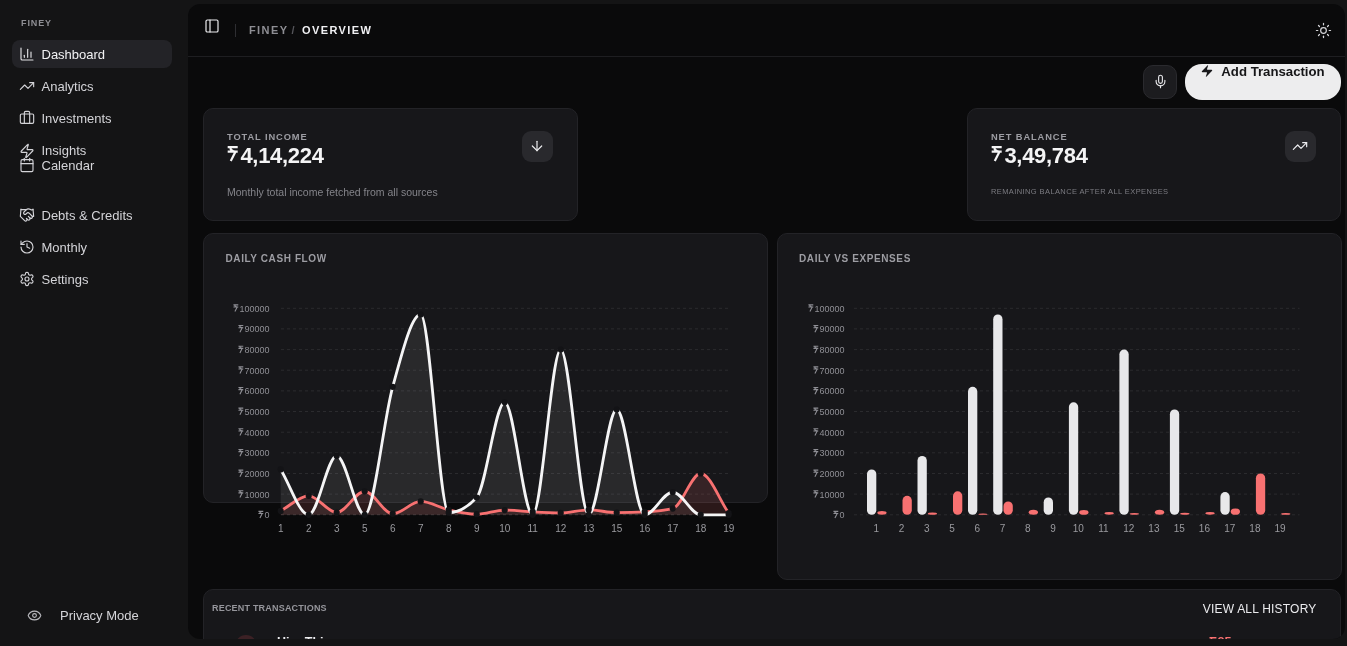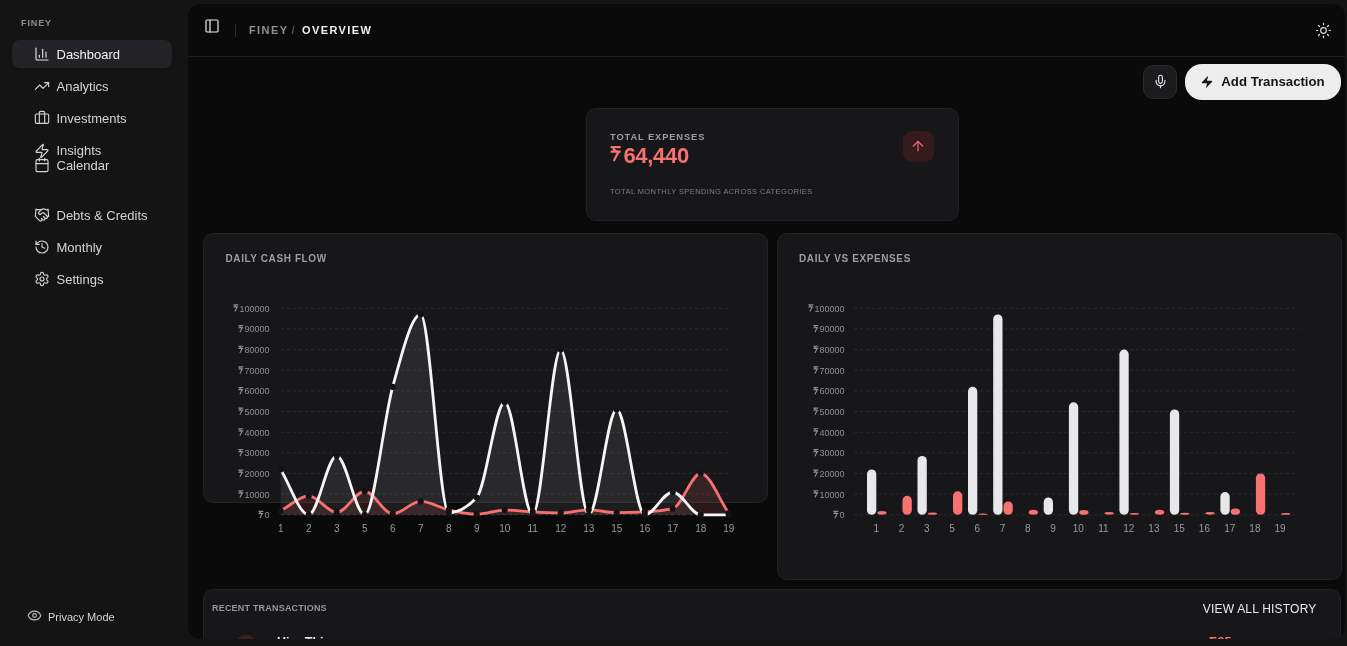--- a/index.html
+++ b/index.html
@@ -1,23 +1,23 @@
 <!DOCTYPE html>
 <html><head><meta charset="utf-8"><style>
 *{margin:0;padding:0;box-sizing:border-box}
 html,body{width:1347px;height:646px;overflow:hidden;background:#141415;font-family:"Liberation Sans",sans-serif}
 .abs{position:absolute}
 #stage{position:relative;width:1347px;height:646px}
 
 #sidebar{position:absolute;left:0;top:0;width:188px;height:646px;background:#141415}
 #sblabel{position:absolute;left:21px;top:17.5px;font-size:9px;font-weight:bold;letter-spacing:.9px;color:#8f8f94}
-.item{position:absolute;left:12px;width:160px;height:28px;border-radius:8px;display:flex;align-items:center;gap:6.5px;padding-left:22px;color:#d4d4d8;font-size:13px}
+.item{position:absolute;left:12px;width:160px;height:28px;border-radius:8px;display:flex;align-items:center;gap:6.5px;padding-left:7px;color:#d4d4d8;font-size:13px}
 .item.active{background:#232327;color:#f2f2f4}
 .item svg{flex:0 0 auto}
-#privacy{position:absolute;left:27px;top:608px;display:flex;align-items:flex-end;gap:6px;color:#d4d4d8;font-size:11px}
+#privacy{position:absolute;left:27px;top:608px;display:flex;align-items:flex-end;gap:18px;color:#d4d4d8;font-size:13px}
 
 #panel{position:absolute;left:188px;top:4px;width:1157px;height:635px;background:#0a0a0b;border-radius:12px;overflow:hidden}
 #phead{position:absolute;left:0;top:0;width:100%;height:53px;border-bottom:1px solid #1e1e21}
 .crumb{font-size:11px;font-weight:bold;letter-spacing:1.4px}
 
 .card{position:absolute;background:#17171a;border:1px solid #232327;border-radius:10px}
 .clabel{position:absolute;left:23px;top:23px;font-size:9.3px;font-weight:bold;letter-spacing:0.9px;color:#9d9da3}
 .cval{position:absolute;left:23px;top:33.5px;font-size:22px;letter-spacing:-0.3px;font-weight:bold;color:#f4f4f5;display:flex;align-items:center}
 .cdesc1{position:absolute;left:23px;top:77px;font-size:10.5px;color:#84848a}
 .cdesc2{position:absolute;left:23px;top:77.5px;font-size:7.5px;letter-spacing:.4px;color:#7c7c82}
@@ -141,37 +141,50 @@
           </svg></div>
     </div>
 
     <div class="abs" style="left:955px;top:60.5px;width:34px;height:34px;border-radius:10px;background:#1c1c1f;border:1px solid #2a2a2e;display:flex;align-items:center;justify-content:center">
         <svg width="15" height="15" viewBox="0 0 24 24" fill="none" stroke="#ececef" stroke-width="1.8" stroke-linecap="round" stroke-linejoin="round">
           <path d="M12 2a3 3 0 0 0-3 3v7a3 3 0 0 0 6 0V5a3 3 0 0 0-3-3Z"></path>
           <path d="M19 10v2a7 7 0 0 1-14 0v-2"></path>
           <line x1="12" x2="12" y1="19" y2="22"></line>
         </svg>
       </div>
-    <div class="abs" style="left:996.5px;top:59.5px;width:156px;height:36px;border-radius:17px;background:#ededee;display:flex;align-items:center;justify-content:center;gap:7px">
+    <div class="abs" style="left:996.5px;top:59.5px;width:156px;height:36px;border-radius:17px;background:#ededee;display:flex;justify-content:center;gap:7px">
       <svg width="14" height="14" viewBox="0 0 24 24" fill="#18181b">
           <path d="M4 14a1 1 0 0 1-.78-1.63l9.9-10.2a.5.5 0 0 1 .86.46l-1.92 6.02A1 1 0 0 0 13 10h7a1 1 0 0 1 .78 1.63l-9.9 10.2a.5.5 0 0 1-.86-.46l1.92-6.02A1 1 0 0 0 11 14z"></path>
         </svg>
       <span style="font-size:13.2px;font-weight:bold;color:#161618">Add Transaction</span>
     </div>
 
-    <div class="card" style="left:398px;top:104px;width:373px;height:113px">
-      <div class="clabel">TOTAL EXPENSES</div>
-      <div class="cval" style="color:#f87171"><svg style="width:11.4px;height:16.0px;margin-right:2px;margin-bottom:3px" viewBox="0 0 10 14" fill="none" stroke="#f87171" stroke-width="1.9">
+    <div class="card" style="left:15px;top:104px;width:375px;height:113px">
+      <div class="clabel">TOTAL INCOME</div>
+      <div class="cval"><svg style="width:11.4px;height:16.0px;margin-right:2px;margin-bottom:3px" viewBox="0 0 10 14" fill="none" stroke="#f4f4f5" stroke-width="1.9">
             <path d="M0.6 1 H9.4 M0.6 4.9 H9.4 M3.0 1.2 C3.0 2.8 4.1 4.5 7.5 4.85 L3.3 13.2"></path>
-          </svg>64,440</div>
-      <div class="cdesc2">TOTAL MONTHLY SPENDING ACROSS CATEGORIES</div>
-      <div class="cbtn" style="background:#351b1d">
-          <svg width="16" height="16" viewBox="0 0 24 24" fill="none" stroke="#f26b6b" stroke-width="1.8" stroke-linecap="round" stroke-linejoin="round">
-            <path d="m5 12 7-7 7 7"></path>
-            <path d="M12 19V5"></path>
+          </svg>4,14,224</div>
+      <div class="cdesc1">Monthly total income fetched from all sources</div>
+      <div class="cbtn" style="background:#29292d">
+          <svg width="16" height="16" viewBox="0 0 24 24" fill="none" stroke="#ececef" stroke-width="1.8" stroke-linecap="round" stroke-linejoin="round">
+            <path d="M12 5v14"></path>
+            <path d="m19 12-7 7-7-7"></path>
+          </svg>
+        </div>
+    </div>
+    <div class="card" style="left:779px;top:104px;width:374px;height:113px">
+      <div class="clabel">NET BALANCE</div>
+      <div class="cval"><svg style="width:11.4px;height:16.0px;margin-right:2px;margin-bottom:3px" viewBox="0 0 10 14" fill="none" stroke="#f4f4f5" stroke-width="1.9">
+            <path d="M0.6 1 H9.4 M0.6 4.9 H9.4 M3.0 1.2 C3.0 2.8 4.1 4.5 7.5 4.85 L3.3 13.2"></path>
+          </svg>3,49,784</div>
+      <div class="cdesc2">REMAINING BALANCE AFTER ALL EXPENSES</div>
+      <div class="cbtn" style="background:#29292d">
+          <svg width="16" height="16" viewBox="0 0 24 24" fill="none" stroke="#ececef" stroke-width="1.8" stroke-linecap="round" stroke-linejoin="round">
+            <path d="M16 7h6v6"></path>
+            <path d="m22 7-8.5 8.5-5-5L2 17"></path>
           </svg>
         </div>
     </div>
 
     <div class="card" style="left:15px;top:229px;width:565px;height:270px">
       <div class="ctitle">DAILY CASH FLOW</div>
       <svg width="565" height="347" viewBox="0 0 565 347" style="position:absolute;left:0;top:0">
           <line x1="77.0" y1="280.8" x2="525.6" y2="280.8" stroke="#2b2b2e" stroke-width="1" stroke-dasharray="3 3"></line>
           <line x1="77.0" y1="260.1" x2="525.6" y2="260.1" stroke="#2b2b2e" stroke-width="1" stroke-dasharray="3 3"></line>
           <line x1="77.0" y1="239.5" x2="525.6" y2="239.5" stroke="#2b2b2e" stroke-width="1" stroke-dasharray="3 3"></line>

